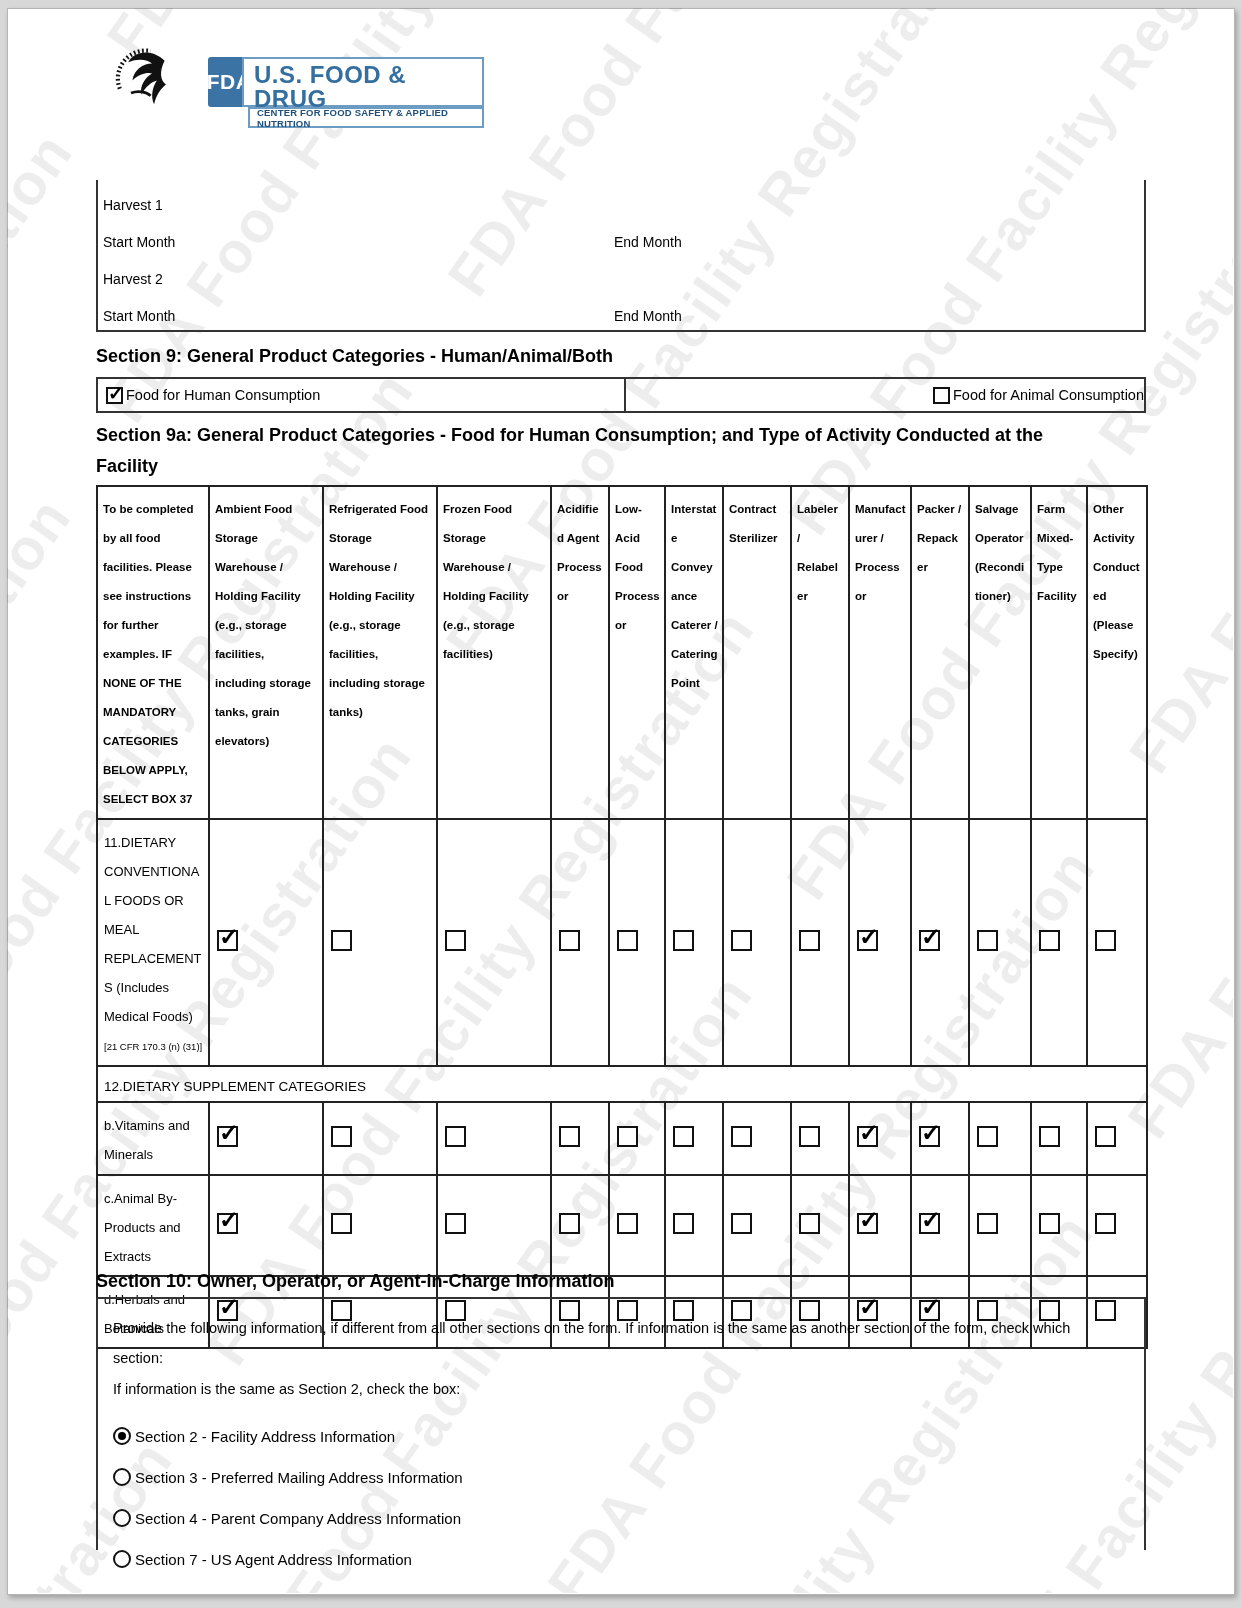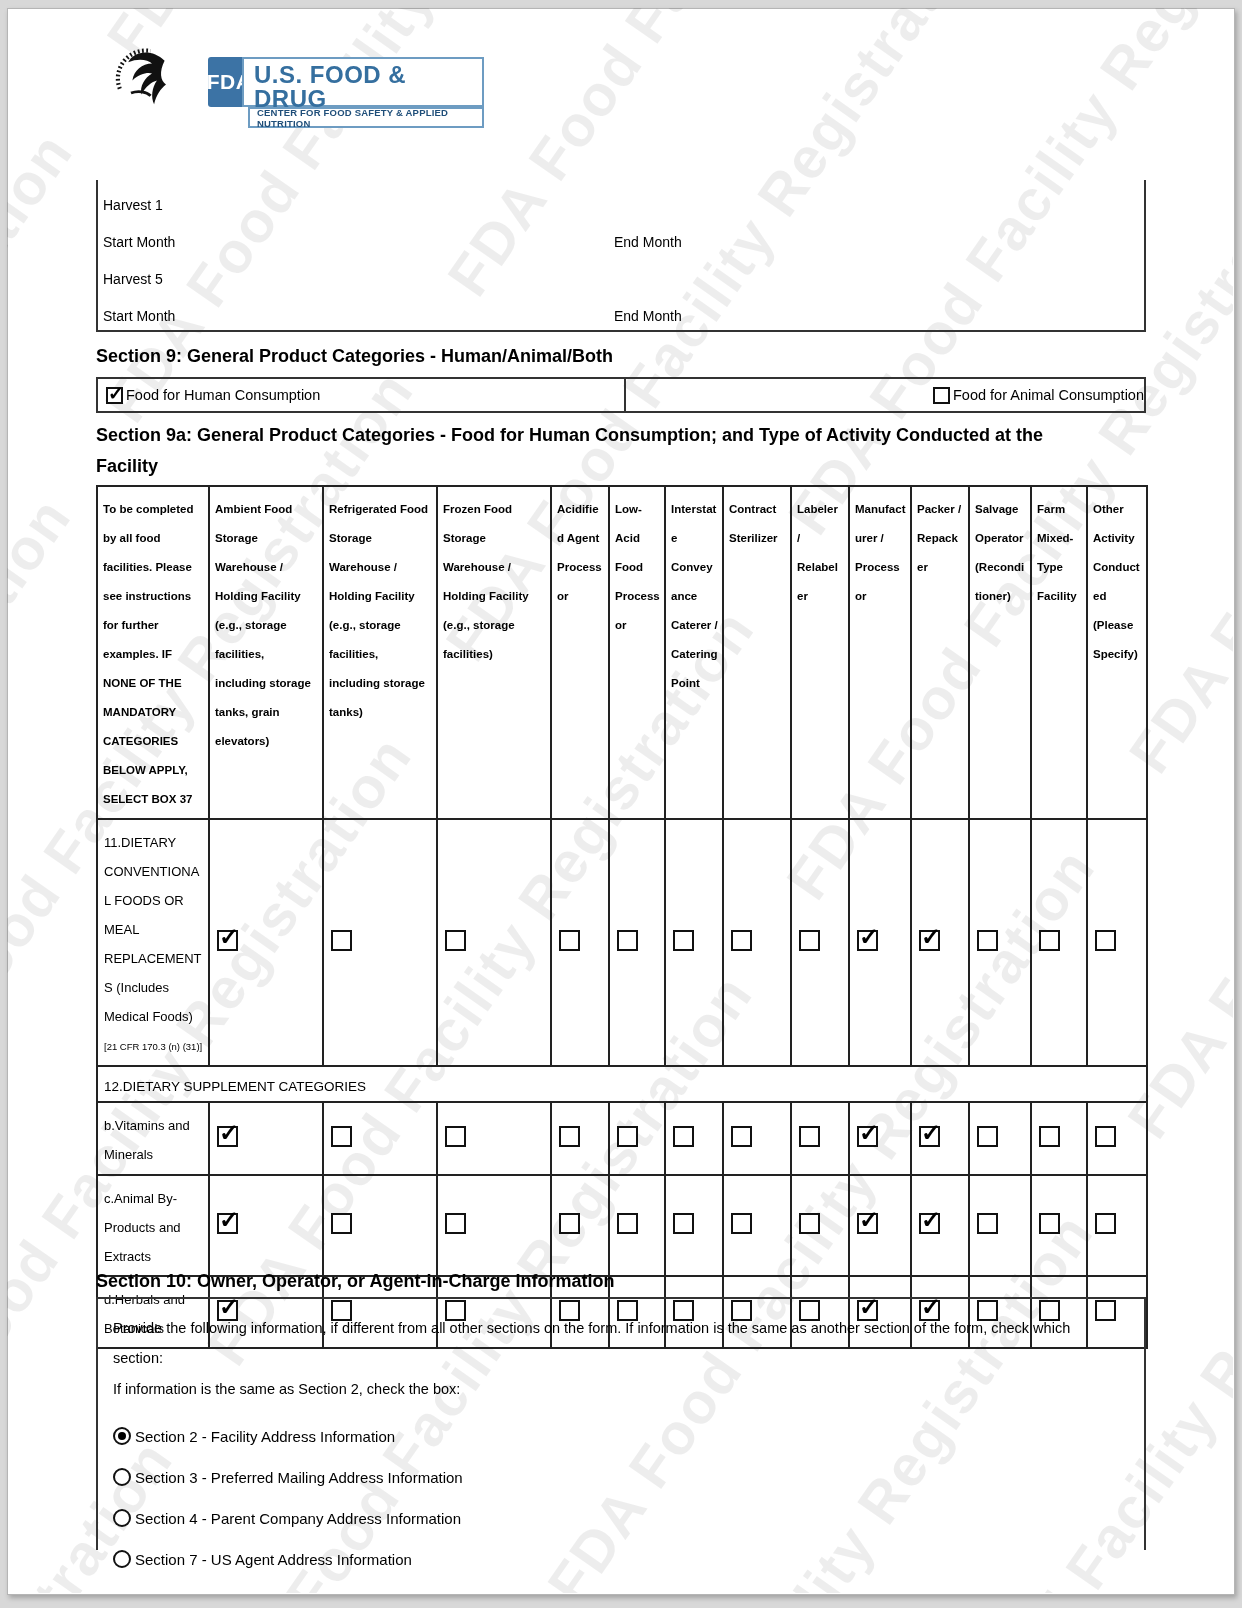--- a/index.html
+++ b/index.html
@@ -150,21 +150,21 @@
   <div class="harvest">
     <div class="h-row">
       <span class="l">Harvest 1</span>
       <span class="r"></span>
     </div>
     <div class="h-row">
       <span class="l">Start Month</span>
       <span class="r">End Month</span>
     </div>
     <div class="h-row">
-      <span class="l">Harvest 5</span>
+      <span class="l">Harvest 2</span>
       <span class="r"></span>
     </div>
     <div class="h-row">
       <span class="l">Start Month</span>
       <span class="r">End Month</span>
     </div>
   </div>
 
   <div class="sec-head" style="top:341px;">Section 9: General Product Categories - Human/Animal/Both</div>
   <div class="s9table">

